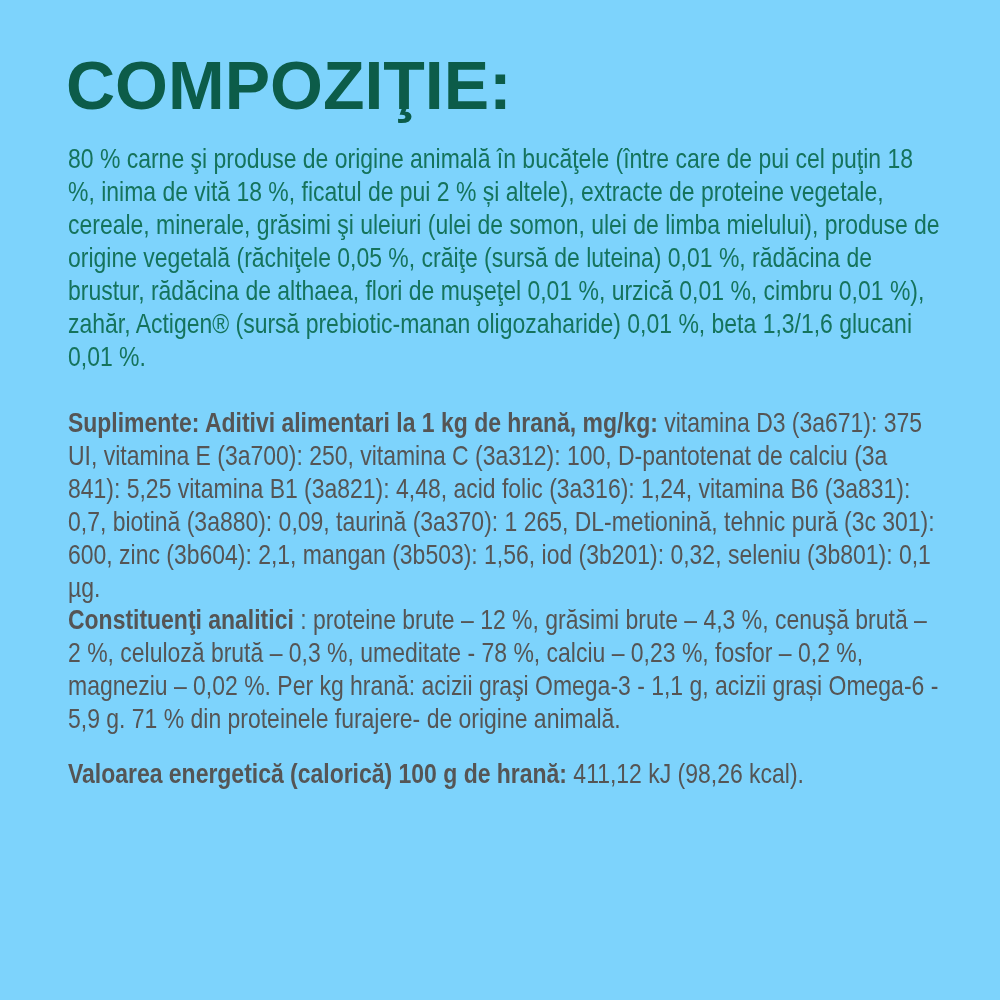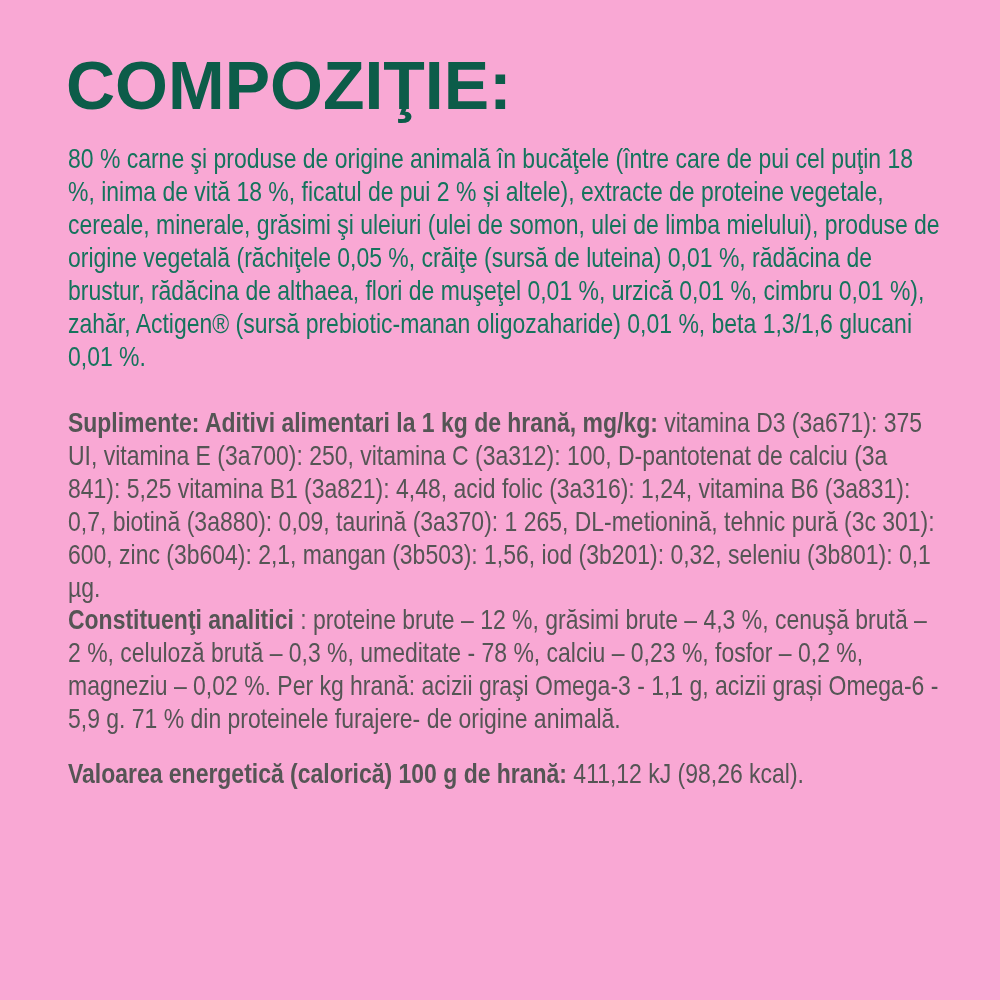--- a/index.html
+++ b/index.html
@@ -5,21 +5,21 @@
 <style>
   html, body {
     margin: 0;
     padding: 0;
     background: #ffffff;
   }
   .page {
     position: relative;
     width: 1000px;
     height: 1000px;
-    background: #f9a8d4;
+    background: #7dd3fc;
     overflow: hidden;
     font-family: "Liberation Sans", sans-serif;
     text-decoration: underline;
   }
   .title {
     position: absolute;
     left: 66px;
     top: 46px;
     margin: 0;
     font-size: 68px;

